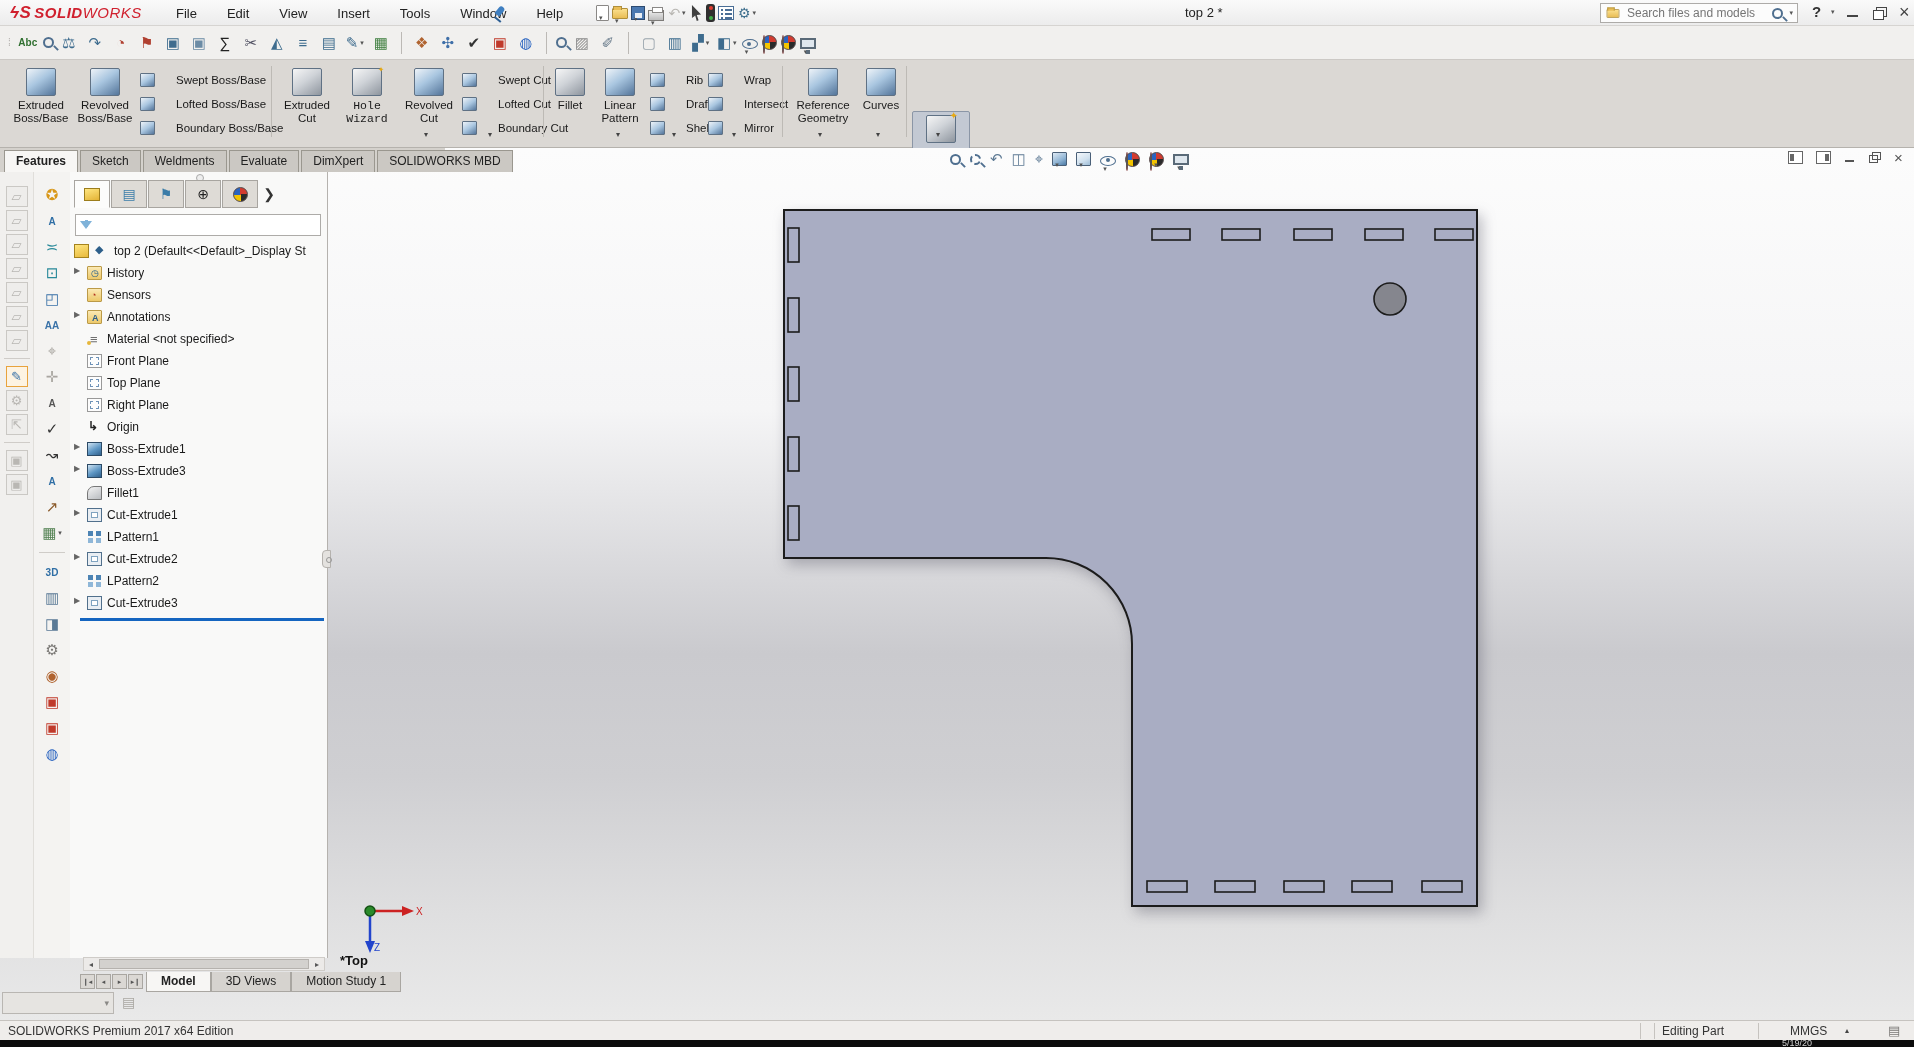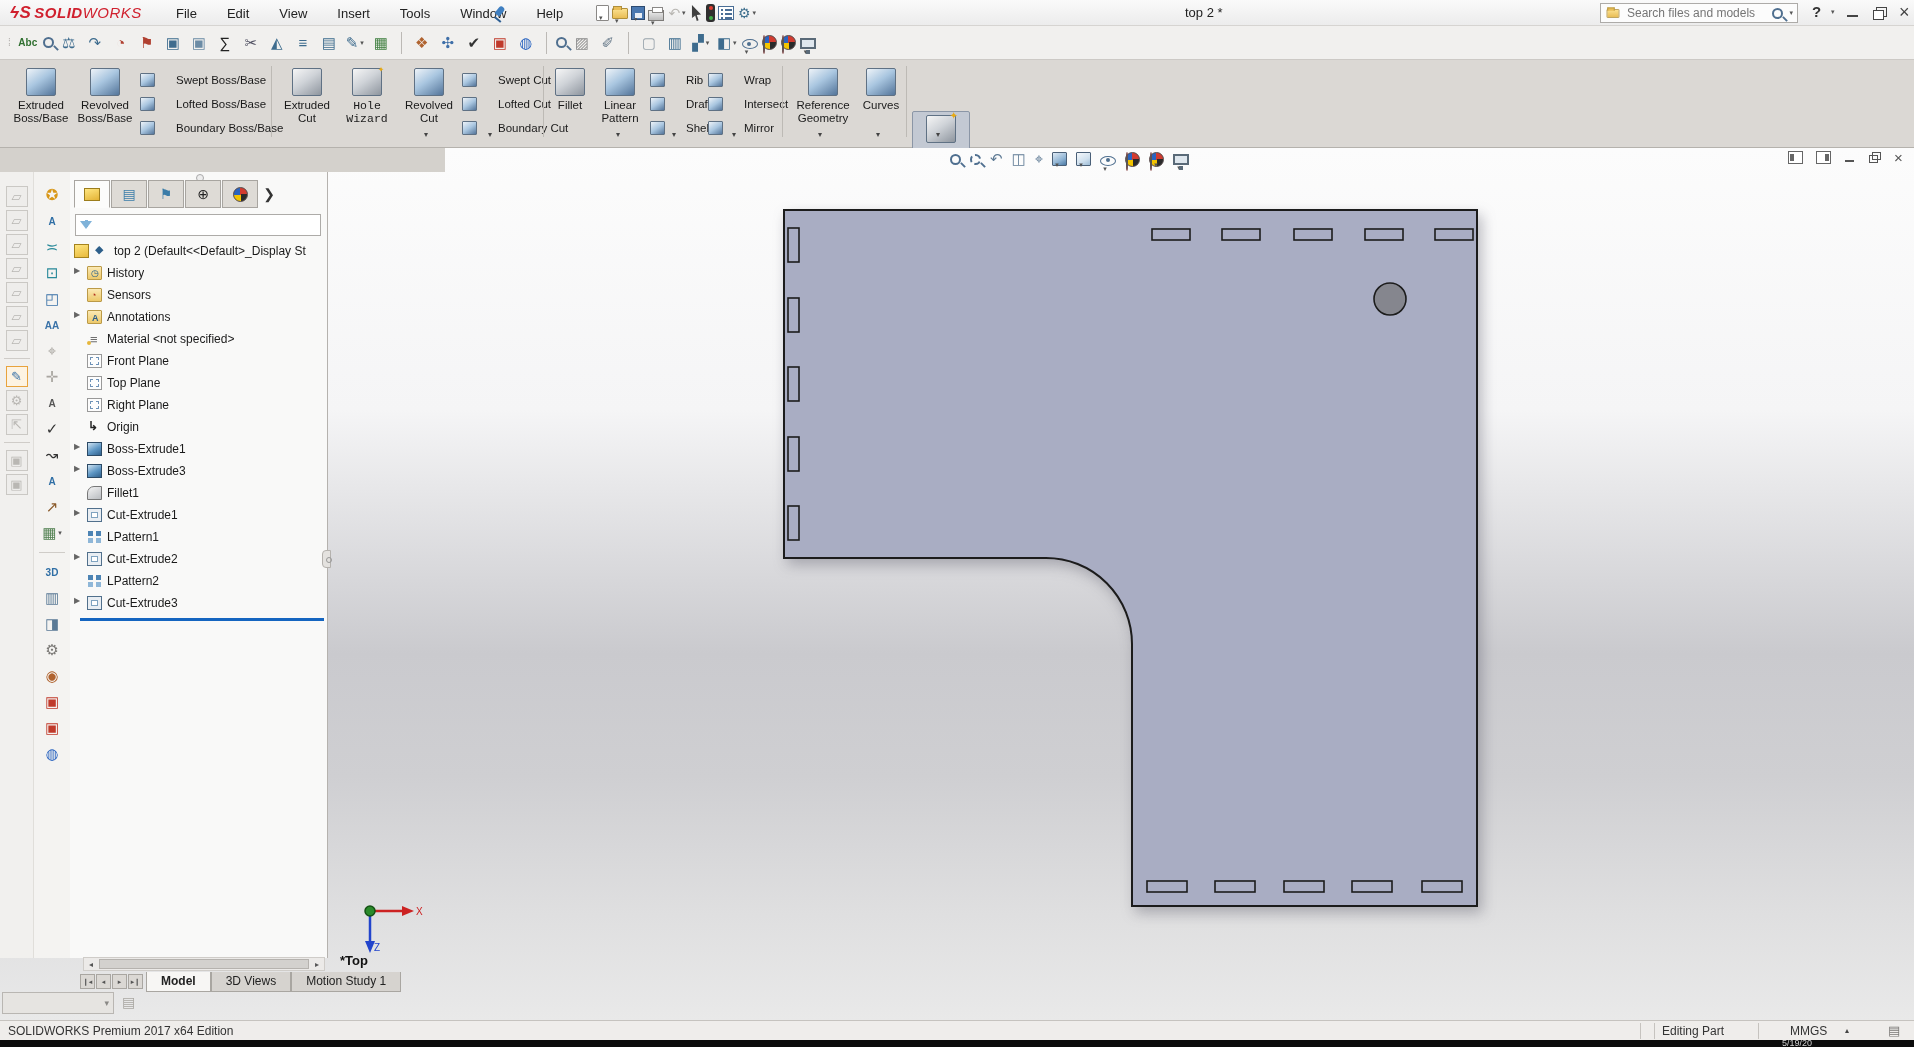--- a/index.html
+++ b/index.html
@@ -378,20 +378,28 @@
     <span class="rarr" style="left:672px;">▾</span>
     <span class="rarr" style="left:732px;">▾</span>
     <span class="rarr" style="left:818px;">▾</span>
     <span class="rarr" style="left:876px;">▾</span>
     <span class="rarr" style="left:936px;">▾</span>
   </div>
 
   <div class="viewport"></div>
 
   <div class="tabstrip"></div>
+  <div class="rtabs" style="position:absolute;left:4px;top:150px;">
+      <span class="rtab active">Features</span>
+      <span class="rtab">Sketch</span>
+      <span class="rtab">Weldments</span>
+      <span class="rtab">Evaluate</span>
+      <span class="rtab">DimXpert</span>
+      <span class="rtab">SOLIDWORKS MBD</span>
+    </div>
 
   <div class="headsup">
       <span class="i-mag"></span>
       <span class="i-mag dash"></span>
       <span class="hu">↶</span>
       <span class="hu">◫</span>
       <span class="hu">⌖</span>
       <span class="i-cube"><i class="dd"></i></span>
       <span class="i-cube light"><i class="dd"></i></span>
       <span class="i-eye"><i class="dd"></i></span>

